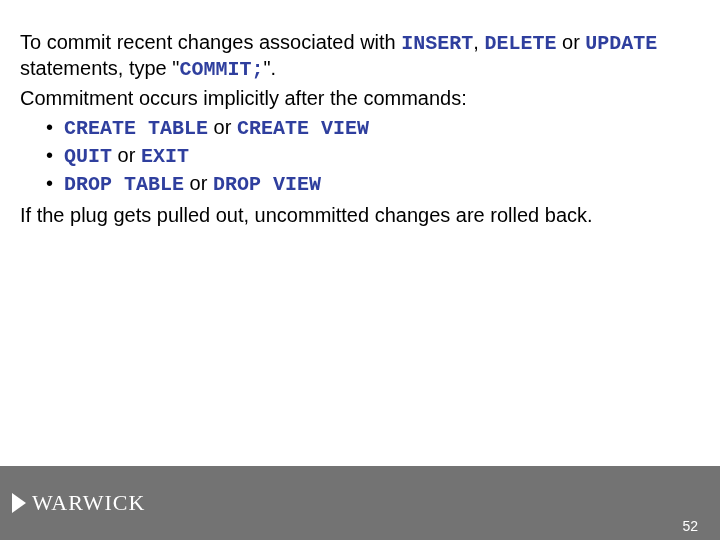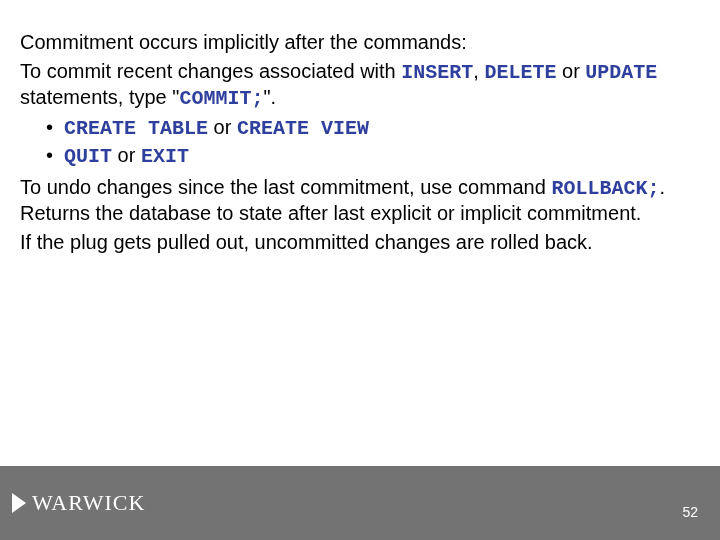--- a/index.html
+++ b/index.html
@@ -78,47 +78,47 @@
     position: absolute;
     left: 50%;
     transform: translateX(-50%);
     font-size: 14px;
     color: #fff;
     bottom: 10px;
   }
   .footer-right {
     position: absolute;
     right: 22px;
-    bottom: 20px;
+    bottom: 6px;
     font-size: 14px;
     color: #fff;
     text-align: center;
   }
 </style>
 </head>
 <body>
 
 <div class="content">
-  <p>Commitment occurs implicitly after the commands:</p>
   <p>
     <span>To commit recent changes associated with </span><span class="mono">INSERT</span><span>, </span><span class="mono">DELETE</span><span> or </span><span class="mono">UPDATE</span><span> statements, type "</span><span class="mono">COMMIT;</span><span>".</span>
   </p>
+  <p>Commitment occurs implicitly after the commands:</p>
 
   <ul class="bullets">
     <li>
       <span class="mono">CREATE TABLE</span><span> or </span><span class="mono">CREATE VIEW</span>
     </li>
     <li>
       <span class="mono">QUIT</span><span> or </span><span class="mono">EXIT</span>
     </li>
+    <li>
+      <span class="mono">DROP TABLE</span><span> or </span><span class="mono">DROP VIEW</span>
+    </li>
   </ul>
 
-  <p>
-    <span>To undo changes since the last commitment, use command </span><span class="mono">ROLLBACK;</span><span>. Returns the database to state after last explicit or implicit commitment.</span>
-  </p>
   <p>If the plug gets pulled out, uncommitted changes are rolled back.</p>
 </div>
 
 <div class="footer">
   <div class="logo-wrap">
     <div class="logo-tri"></div>
     <div class="logo-text">WARWICK</div>
   </div>
   <div class="footer-right">52</div>
 </div>

